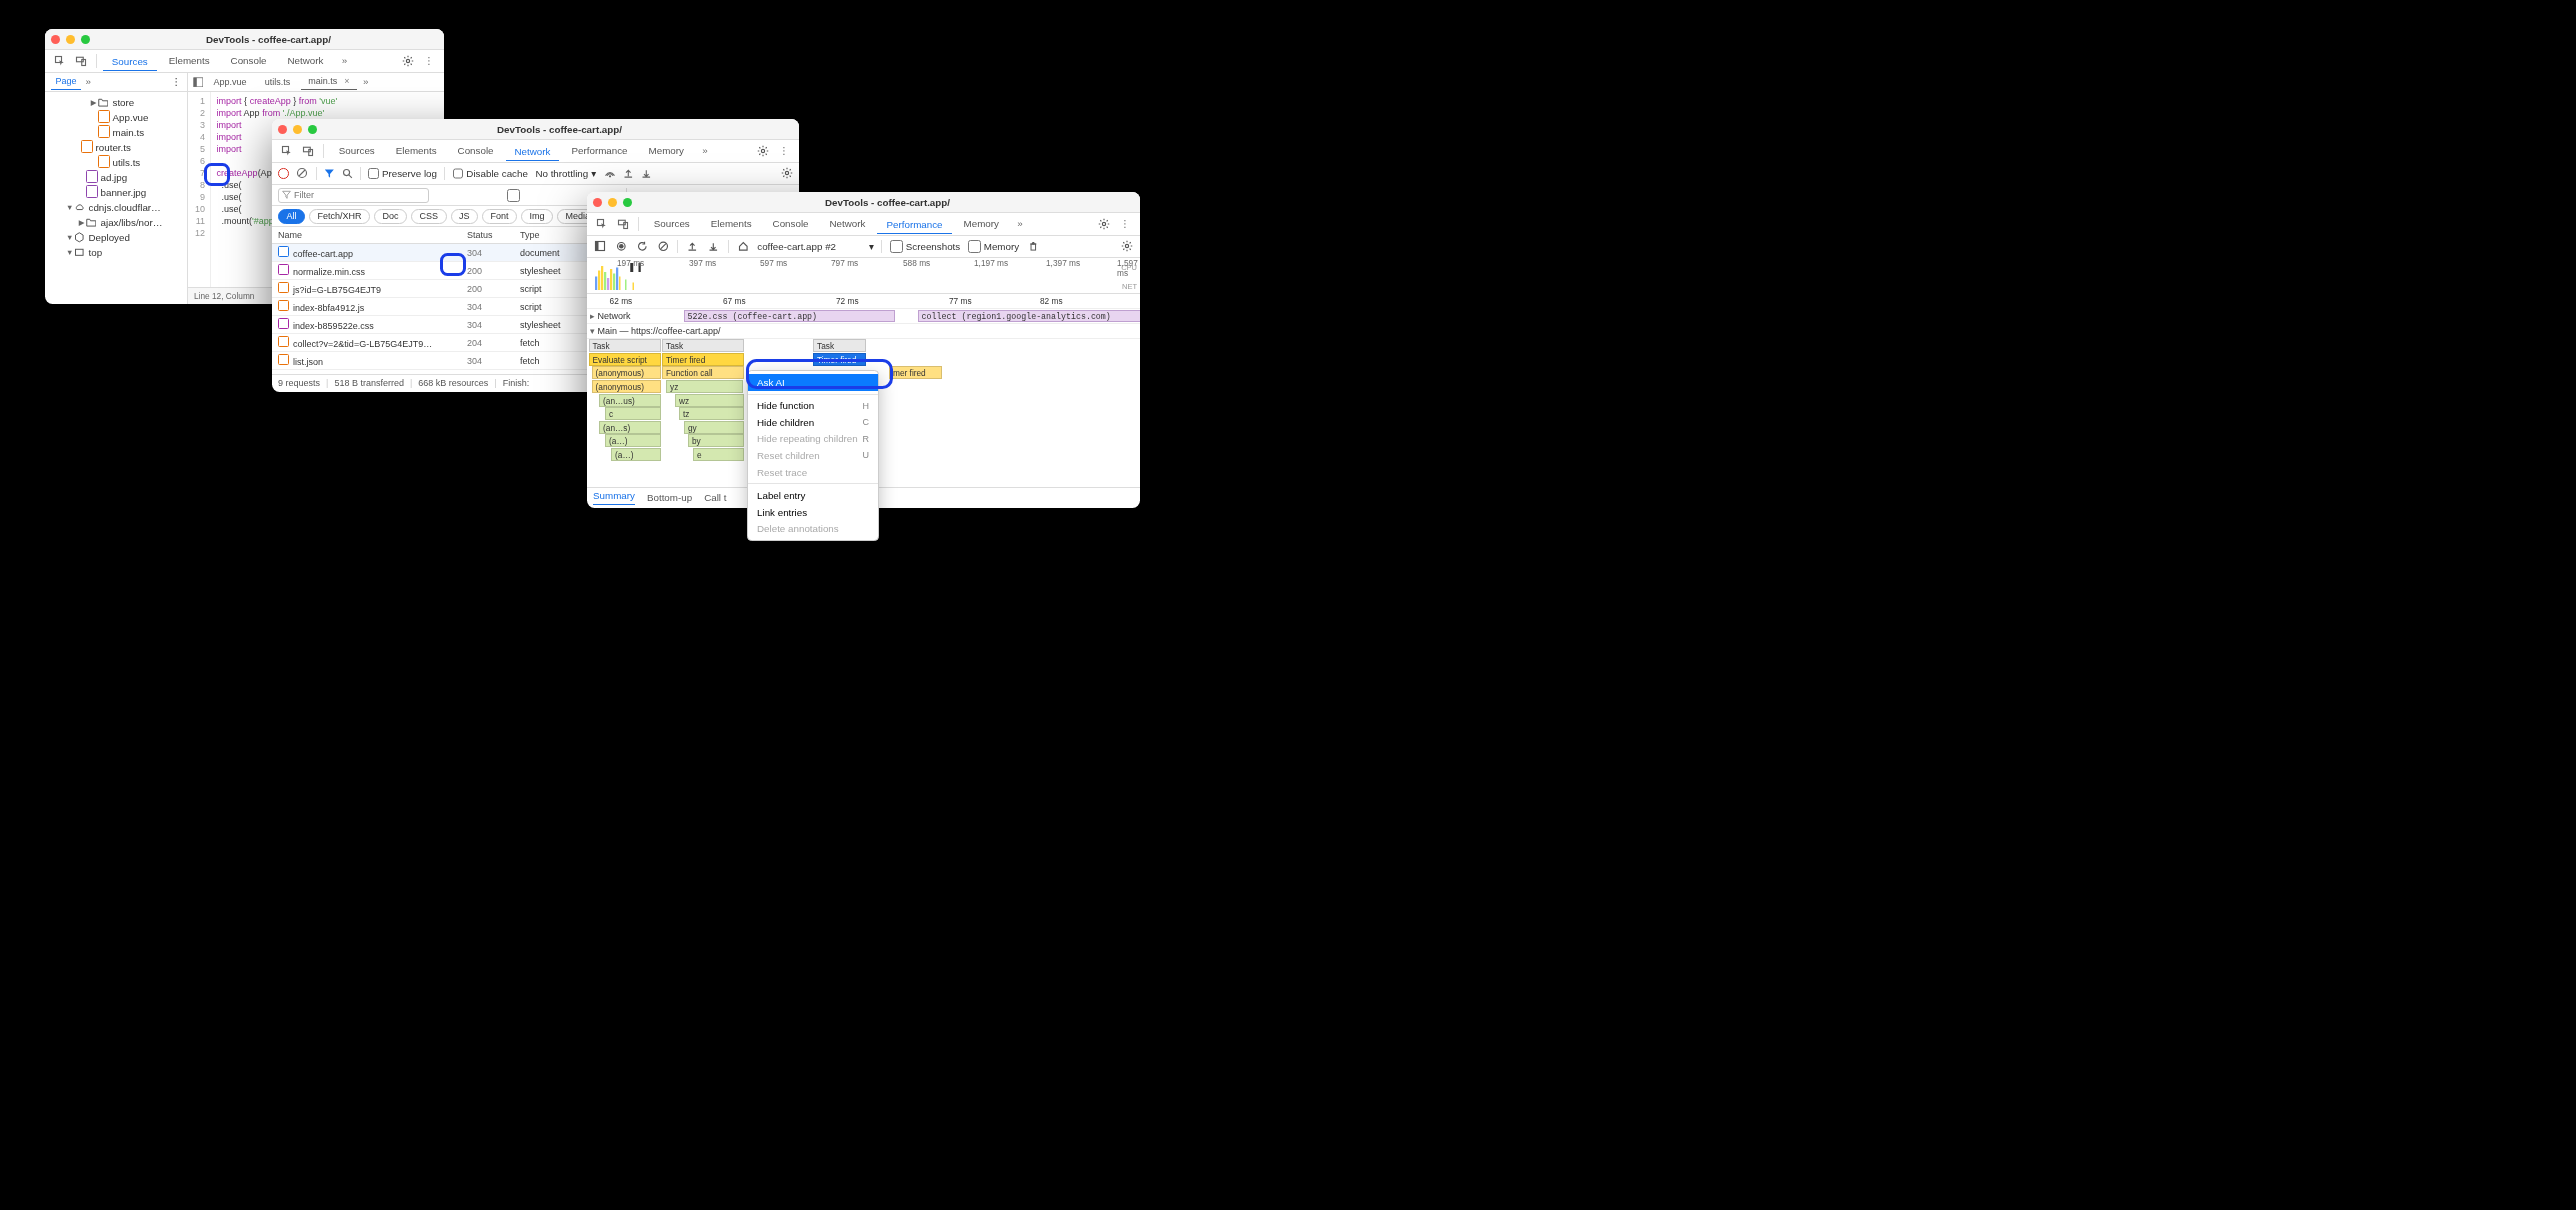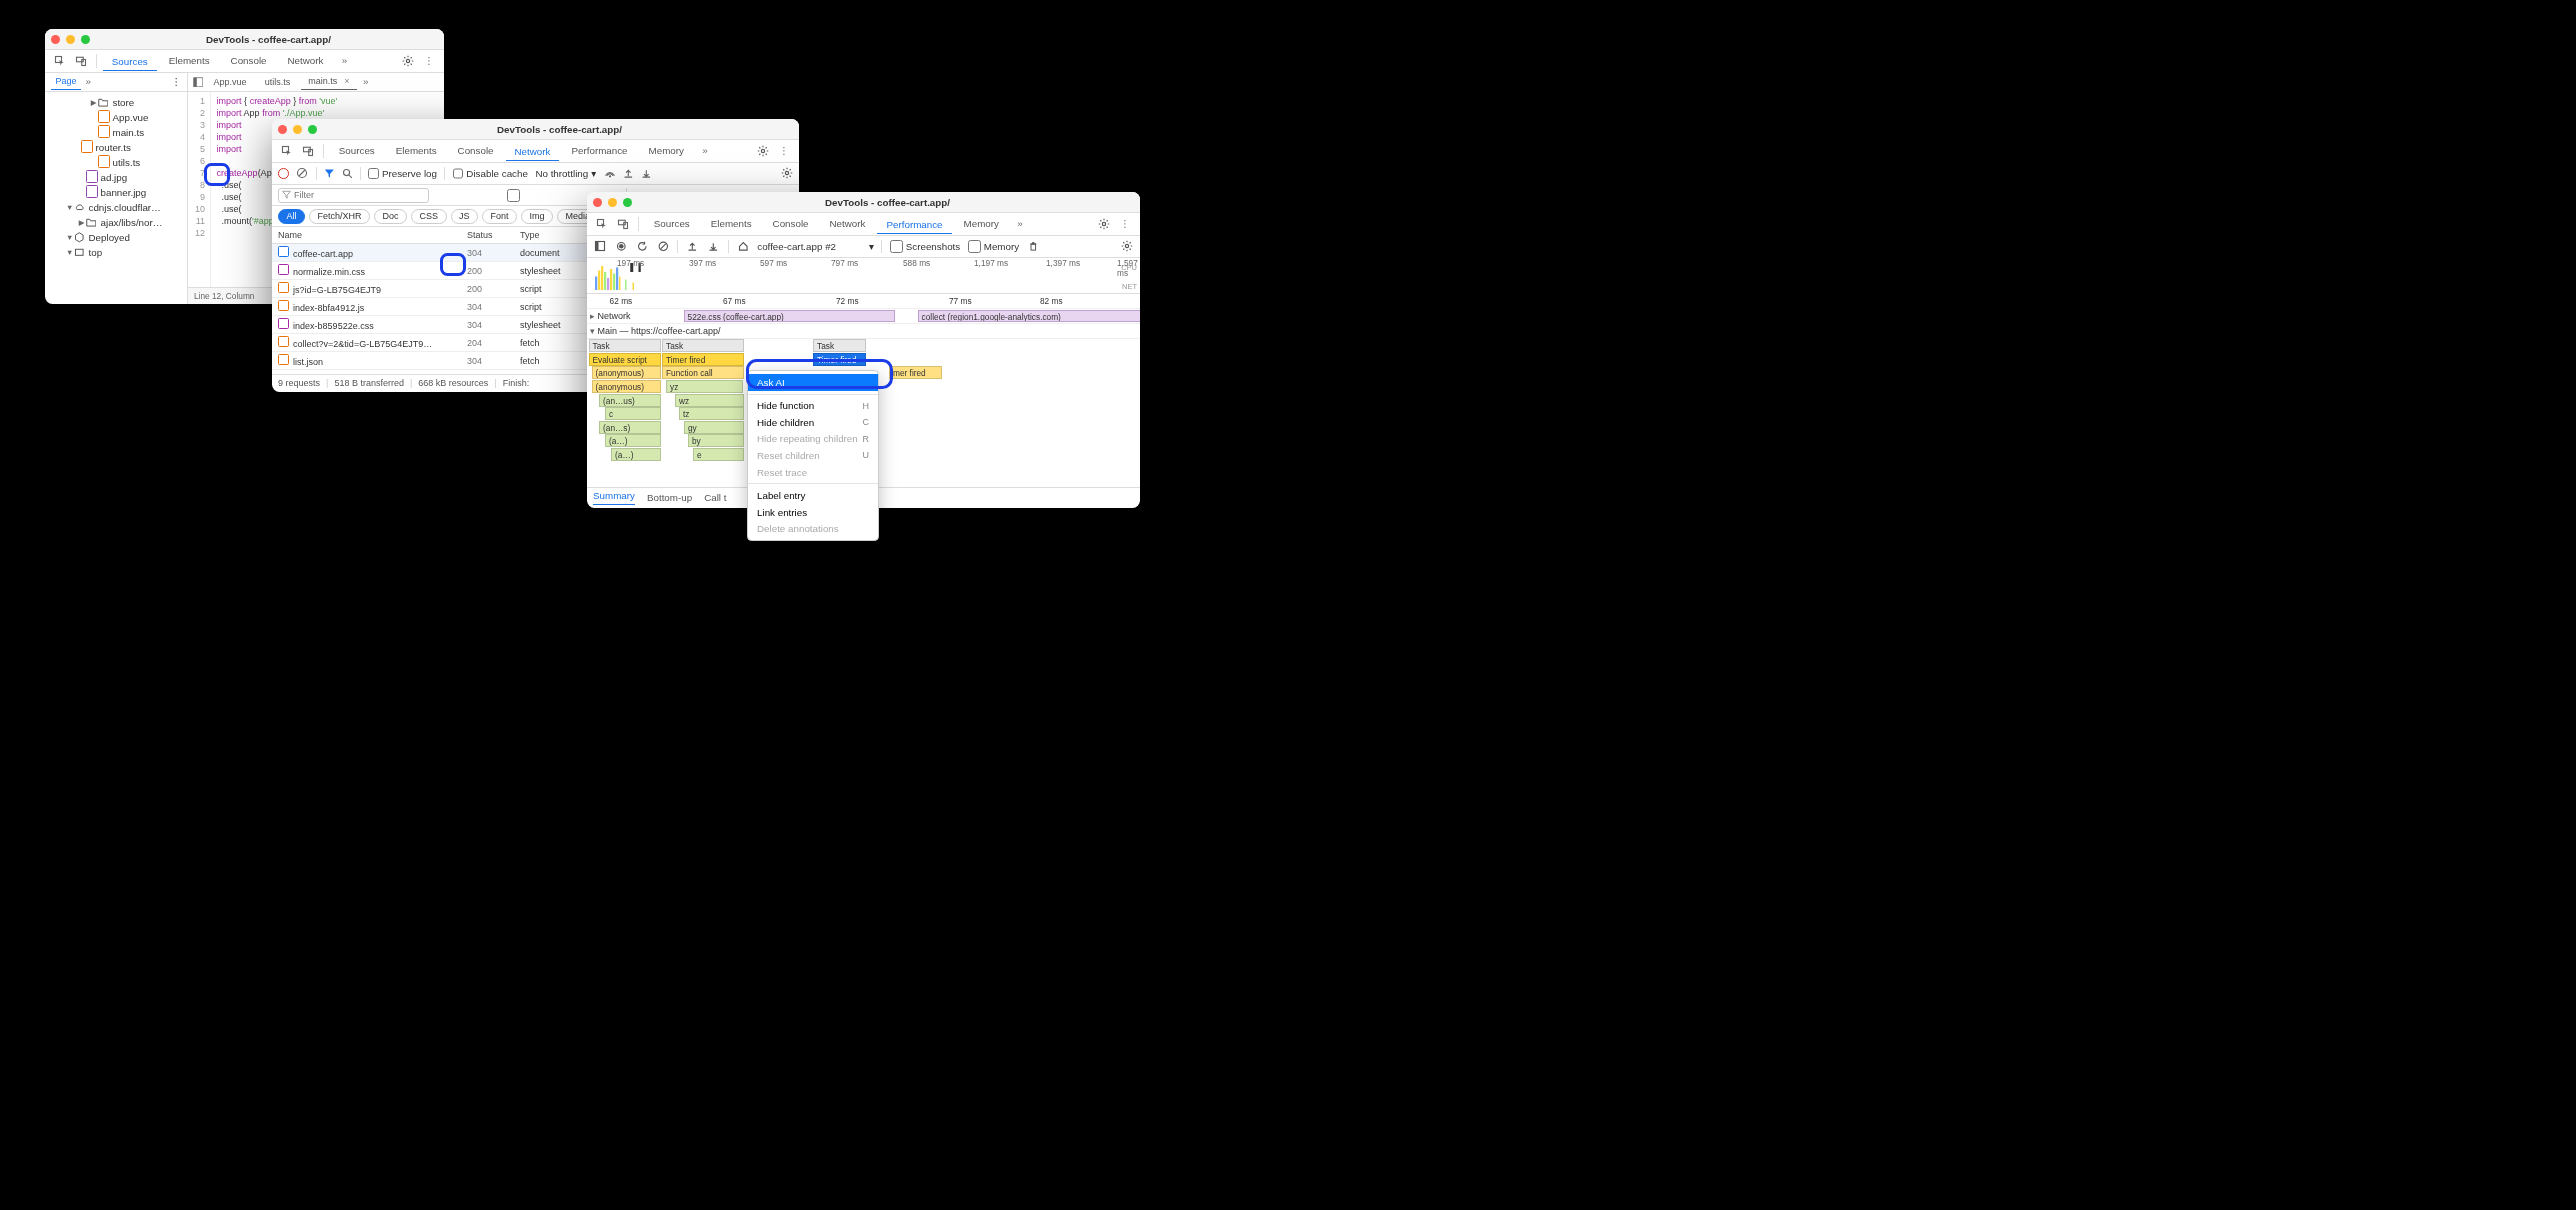--- a/index.html
+++ b/index.html
@@ -71,21 +71,21 @@
 .perf-toolbar .chk { display: flex; align-items: center; gap: 3px; }
 .timeline-strip { position: relative; height: 36px; border-bottom: 0.8px solid #ddd; background: #fff; }
 .timeline-strip .tick { position: absolute; top: 0; font-size: 8.3px; color: #666; }
 .timeline-strip .wave { position: absolute; left: 7.5px; top: 4.5px; width: 60px; height: 27px; }
 .timeline-strip .sidetag { position: absolute; right: 3px; font-size: 7.5px; color: #999; }
 .ruler { height: 15px; border-bottom: 0.8px solid #eee; position: relative; font-size: 8.3px; color: #333; }
 .ruler span { position: absolute; top: 1.5px; }
 .lane-label-row { display: flex; align-items: center; height: 15px; border-bottom: 0.8px solid #eee; font-size: 9px; }
 .lane-label-row .tog { width: 10.6px; text-align: center; color: #666; }
 .lane-net { height: 15px; position: relative; }
-.lane-net .bar { position: absolute; top: 1.5px; height: 12px; background: #e8d5f0; border: 0.8px solid #bfa0d0; font-size: 8.3px; padding: 0 3px; line-height: 12px; overflow: hidden; white-space: nowrap; }
+.lane-net .bar { position: absolute; top: 1.5px; height: 12px; background: #e8d5f0; border: 0.8px solid #bfa0d0; font-size: 8.3px; padding: 0 3px; line-height: 12px; overflow: hidden; white-space: nowrap; font-family: Liberation Mono, monospace; }
 .flame-area { position: relative; font-size: 8.3px; }
 .flame-row { height: 13.6px; position: relative; }
 .fcell { position: absolute; top: 0; height: 13px; line-height: 13px; padding: 0 3px; overflow: hidden; white-space: nowrap; text-overflow: ellipsis; border: 0.4px solid rgba(0,0,0,0.15); }
 .fc-grey { background: #e8e8e8; }
 .fc-yellow { background: #ffe082; }
 .fc-yellow-d { background: #ffd740; }
 .fc-green { background: #d4e8b0; }
 .fc-sel { background: #1a73e8; color:#fff; }
 .perf-bottom-tabs { height: 21px; border-top: 0.8px solid #ddd; display: flex; align-items: center; padding: 0 6px; gap: 12px; font-size: 9.8px; }
 .perf-bottom-tabs .bt { color: #555; cursor:pointer; }

